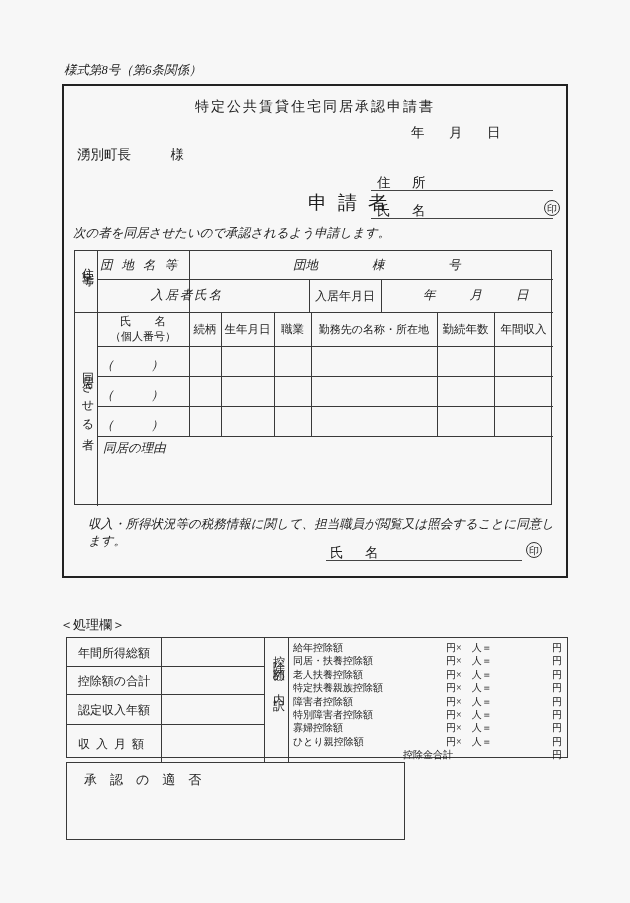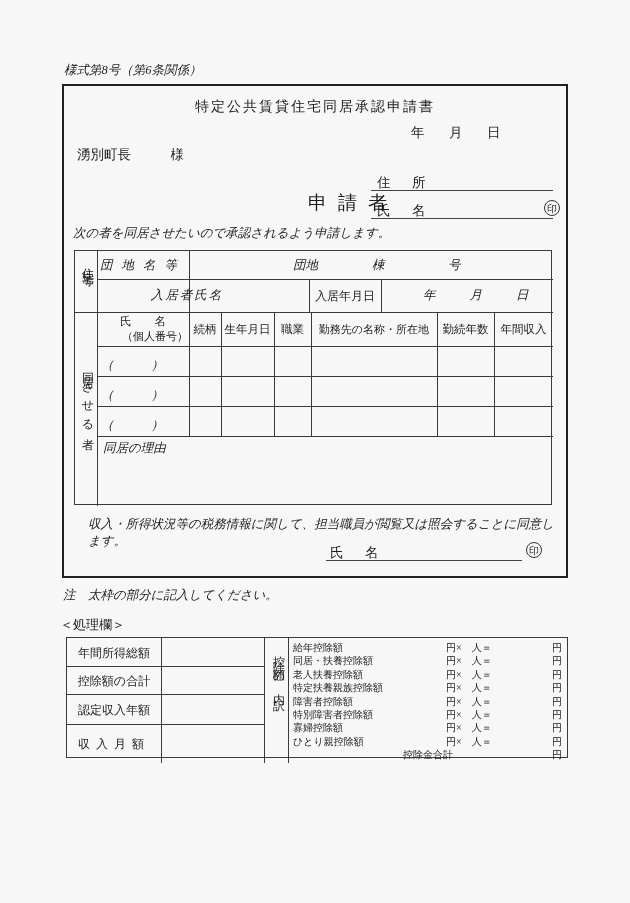--- a/index.html
+++ b/index.html
@@ -76,42 +76,41 @@
       <div class="abs center t125" style="left:22px;top:6px;width:92px;letter-spacing:9px;">団地名等</div>
       <div class="abs t125" style="left:218px;top:6px;">団地</div>
       <div class="abs t125" style="left:297px;top:6px;">棟</div>
       <div class="abs t125" style="left:373px;top:6px;">号</div>
 
       <div class="abs center t125" style="left:22px;top:36px;width:92px;letter-spacing:2px;padding-left:44px;">入居者氏名</div>
       <div class="abs center t12" style="left:234px;top:37px;width:72px;">入居年月日</div>
       <div class="abs t125" style="left:348px;top:36px;letter-spacing:3px;">年　　月　　日</div>
 
       <div class="abs center t115" style="left:22px;top:63px;width:92px;">氏　　名</div>
-      <div class="abs center t11" style="left:22px;top:78px;width:92px;margin-left:12px;">（個人番号）</div>
+      <div class="abs center t11" style="left:22px;top:78px;width:92px;">（個人番号）</div>
       <div class="abs center t115" style="left:114px;top:71px;width:32px;">続柄</div>
       <div class="abs center t115" style="left:146px;top:71px;width:53px;">生年月日</div>
       <div class="abs center t115" style="left:199px;top:71px;width:37px;">職業</div>
       <div class="abs center t11" style="left:236px;top:71px;width:126px;">勤務先の名称・所在地</div>
       <div class="abs center t115" style="left:362px;top:71px;width:57px;">勤続年数</div>
       <div class="abs center t115" style="left:419px;top:71px;width:59px;">年間収入</div>
 
       <div class="abs t125" style="left:26px;top:106px;">（　　　）</div>
       <div class="abs t125" style="left:26px;top:136px;">（　　　）</div>
       <div class="abs t125" style="left:26px;top:166px;">（　　　）</div>
 
       <div class="abs t125" style="left:28px;top:189px;">同居の理由</div>
     </div>
 
     <div class="abs t125" style="left:24px;top:430px;">収入・所得状況等の税務情報に関して、担当職員が閲覧又は照会することに同意します。</div>
     <div class="abs" style="left:266px;top:458px;font-size:13.5px;letter-spacing:4px;">氏　名</div>
     <div class="underline" style="left:262px;top:474px;width:196px;"></div>
     <div class="seal" style="left:462px;top:456px;">印</div>
   </div>
 
-  <div class="abs t125" style="left:63px;top:587px;">注　太枠の部分に記入してください。</div>
 
   <div class="abs t13" style="left:60px;top:616px;">＜処理欄＞</div>
 
   <div class="box" style="left:66px;top:637px;width:502px;height:121px;text-decoration:underline;">
     <div class="vl" style="left:94px;top:0;height:125px;"></div>
     <div class="vl" style="left:197px;top:0;height:125px;"></div>
     <div class="vl" style="left:221px;top:0;height:125px;"></div>
     <div class="hl" style="left:0;top:28px;width:197px;"></div>
     <div class="hl" style="left:0;top:56px;width:197px;"></div>
     <div class="hl" style="left:0;top:86px;width:197px;"></div>
@@ -162,15 +161,18 @@
       <span>ひとり親控除額</span>
       <span class="ded-unit">円×　人＝</span>
       <span class="ded-yen">円</span>
     </div>
     <div class="ded-row" style="top:110px;">
       <span class="abs" style="left:110px;top:0;">控除金合計</span>
       <span class="ded-yen">円</span>
     </div>
   </div>
 
+  <div class="box" style="left:66px;top:762px;width:339px;height:78px;">
+    <div class="abs t13" style="left:17px;top:8px;letter-spacing:13px;">承認の適否</div>
+  </div>
 
 
 </div>
 
 </body></html>

